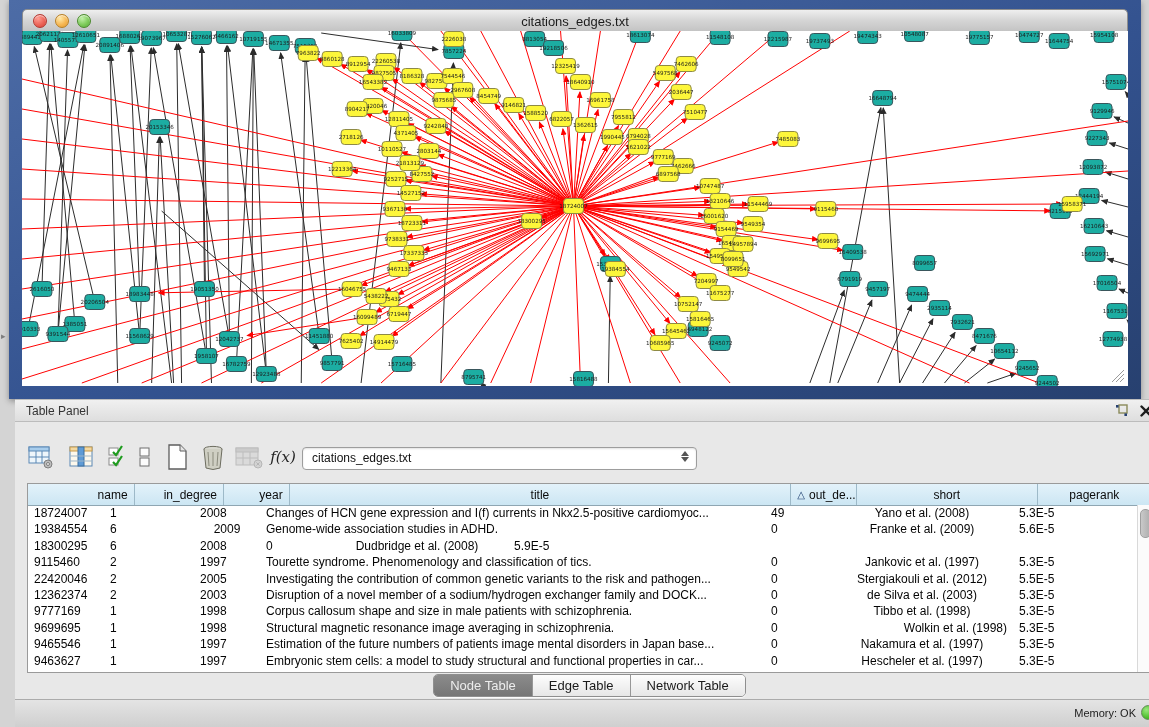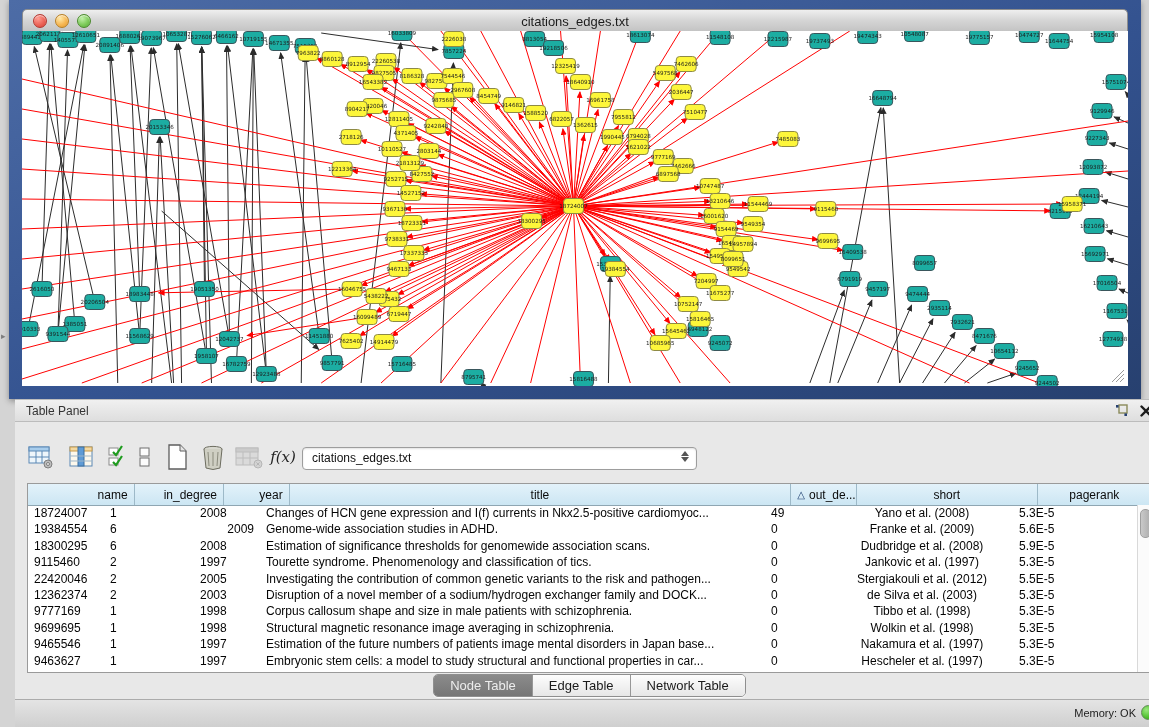--- a/index.html
+++ b/index.html
@@ -1012,31 +1012,30 @@
             <div class="td" style="width: 90px; text-align: left;">1</div>
             <div class="td" style="width: 66px; text-align: left;">2008</div>
             <div class="td" style="width: 505px; text-align: left;">Changes of HCN gene expression and I(f) currents in Nkx2.5-positive cardiomyoc...</div>
             <div class="td" style="width: 66px; text-align: left;">49</div>
             <div class="td" style="width: 182px; text-align: center;">Yano et al. (2008)</div>
             <div class="td" style="width: 115px; text-align: left;">5.3E-5</div>
           </div>
           <div class="tr">
             <div class="td" style="width: 76px; text-align: left;">19384554</div>
             <div class="td" style="width: 90px; text-align: left;">6</div>
-            <div class="td" style="width: 66px; text-align: right;">2009</div>
+            <div class="td" style="width: 66px; text-align: center;">2009</div>
             <div class="td" style="width: 505px; text-align: left;">Genome-wide association studies in ADHD.</div>
             <div class="td" style="width: 66px; text-align: left;">0</div>
             <div class="td" style="width: 182px; text-align: center;">Franke et al. (2009)</div>
             <div class="td" style="width: 115px; text-align: left;">5.6E-5</div>
           </div>
           <div class="tr">
             <div class="td" style="width: 76px; text-align: left;">18300295</div>
             <div class="td" style="width: 90px; text-align: left;">6</div>
             <div class="td" style="width: 66px; text-align: left;">2008</div>
-            <div class="td" style="width: 505px; text-align: left;">Estimation of significance thresholds for genomewide association scans.</div>
             <div class="td" style="width: 66px; text-align: left;">0</div>
             <div class="td" style="width: 182px; text-align: center;">Dudbridge et al. (2008)</div>
             <div class="td" style="width: 115px; text-align: left;">5.9E-5</div>
           </div>
           <div class="tr">
             <div class="td" style="width: 76px; text-align: left;">9115460</div>
             <div class="td" style="width: 90px; text-align: left;">2</div>
             <div class="td" style="width: 66px; text-align: left;">1997</div>
             <div class="td" style="width: 505px; text-align: left;">Tourette syndrome. Phenomenology and classification of tics.</div>
             <div class="td" style="width: 66px; text-align: left;">0</div>
@@ -1069,21 +1068,21 @@
             <div class="td" style="width: 66px; text-align: left;">0</div>
             <div class="td" style="width: 182px; text-align: center;">Tibbo et al. (1998)</div>
             <div class="td" style="width: 115px; text-align: left;">5.3E-5</div>
           </div>
           <div class="tr">
             <div class="td" style="width: 76px; text-align: left;">9699695</div>
             <div class="td" style="width: 90px; text-align: left;">1</div>
             <div class="td" style="width: 66px; text-align: left;">1998</div>
             <div class="td" style="width: 505px; text-align: left;">Structural magnetic resonance image averaging in schizophrenia.</div>
             <div class="td" style="width: 66px; text-align: left;">0</div>
-            <div class="td" style="width: 182px; text-align: center;">Wolkin et al. (1998)</div>
+            <div class="td" style="width: 182px; text-align: right;">Wolkin et al. (1998)</div>
             <div class="td" style="width: 115px; text-align: left;">5.3E-5</div>
           </div>
           <div class="tr">
             <div class="td" style="width: 76px; text-align: left;">9465546</div>
             <div class="td" style="width: 90px; text-align: left;">1</div>
             <div class="td" style="width: 66px; text-align: left;">1997</div>
             <div class="td" style="width: 505px; text-align: left;">Estimation of the future numbers of patients image mental disorders in Japan base...</div>
             <div class="td" style="width: 66px; text-align: left;">0</div>
             <div class="td" style="width: 182px; text-align: center;">Nakamura et al. (1997)</div>
             <div class="td" style="width: 115px; text-align: left;">5.3E-5</div>

